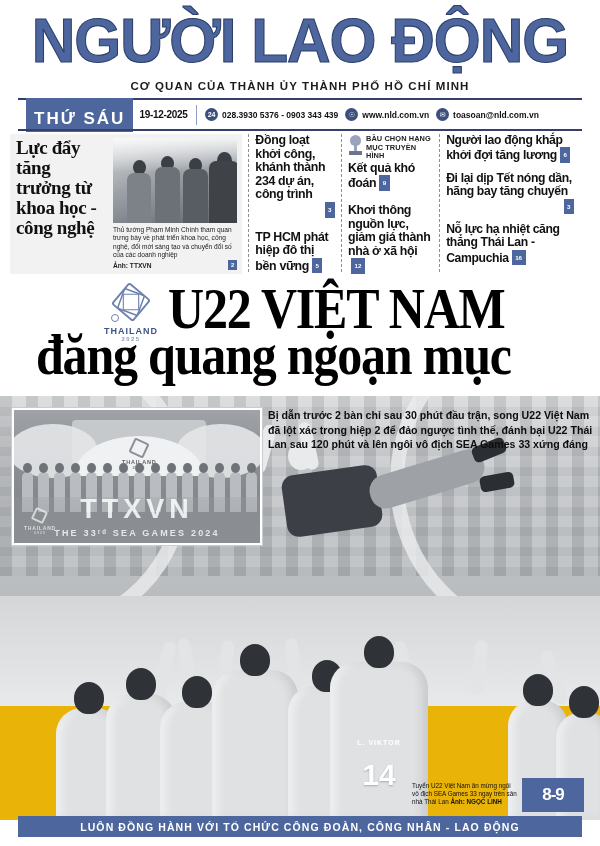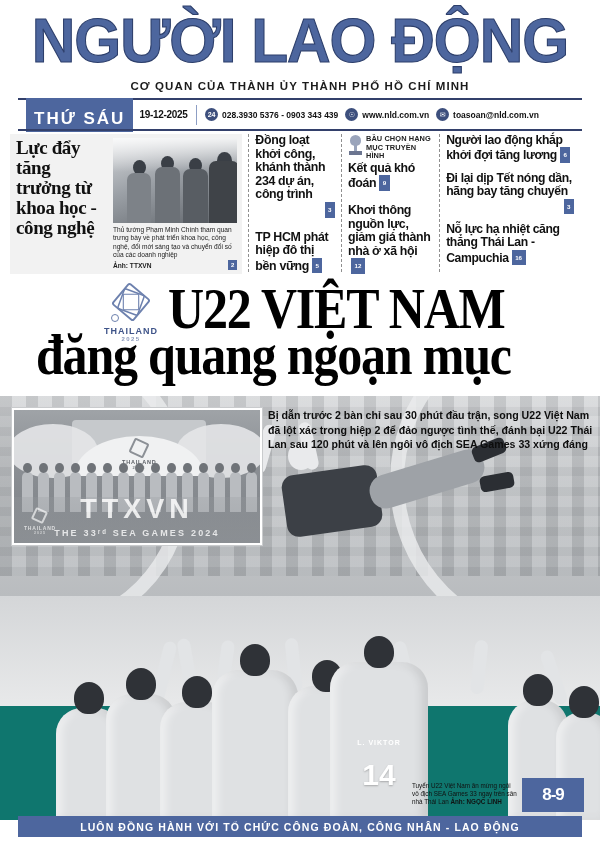--- a/index.html
+++ b/index.html
@@ -120,21 +120,21 @@
     font-family:"Liberation Serif","DejaVu Serif",serif;
     font-weight:bold; color:#000; letter-spacing:-1.2px; white-space:nowrap;
   }
   .hl1 { position:absolute; left:150px; top:-2px; font-size:50px; line-height:56px;
          transform:scaleY(1.12); transform-origin:left top; }
   .hl2 { position:absolute; left:18px; top:44px; font-size:50px; line-height:56px;
          transform:scaleY(1.12); transform-origin:left top; }
 
   
   .mainphoto { position:absolute; left:0; top:396px; width:600px; height:424px; overflow:hidden;
-               background:#0f766e; }
+               background:#eab308; }
   .mp-sky { position:absolute; left:0; top:0; width:100%; height:215px;
             background:linear-gradient(180deg,#e6e7e8 0%,#c9cbcd 40%,#b7babd 100%); }
   .mp-stand { position:absolute; left:0; top:0; width:100%; height:180px; opacity:.55;
               background:
                 repeating-linear-gradient(90deg, rgba(120,124,128,.5) 0 12px, rgba(200,203,206,.5) 12px 26px),
                 repeating-linear-gradient(0deg, rgba(110,114,118,.35) 0 9px, rgba(210,212,214,.35) 9px 20px);
   }
   .mp-arch { position:absolute; border:14px solid rgba(235,236,238,.8); border-radius:50%; }
   .mp-turf { position:absolute; left:0; top:200px; width:100%; height:110px;
              background:linear-gradient(180deg,#d4d6d8,#e8e9ea); }

